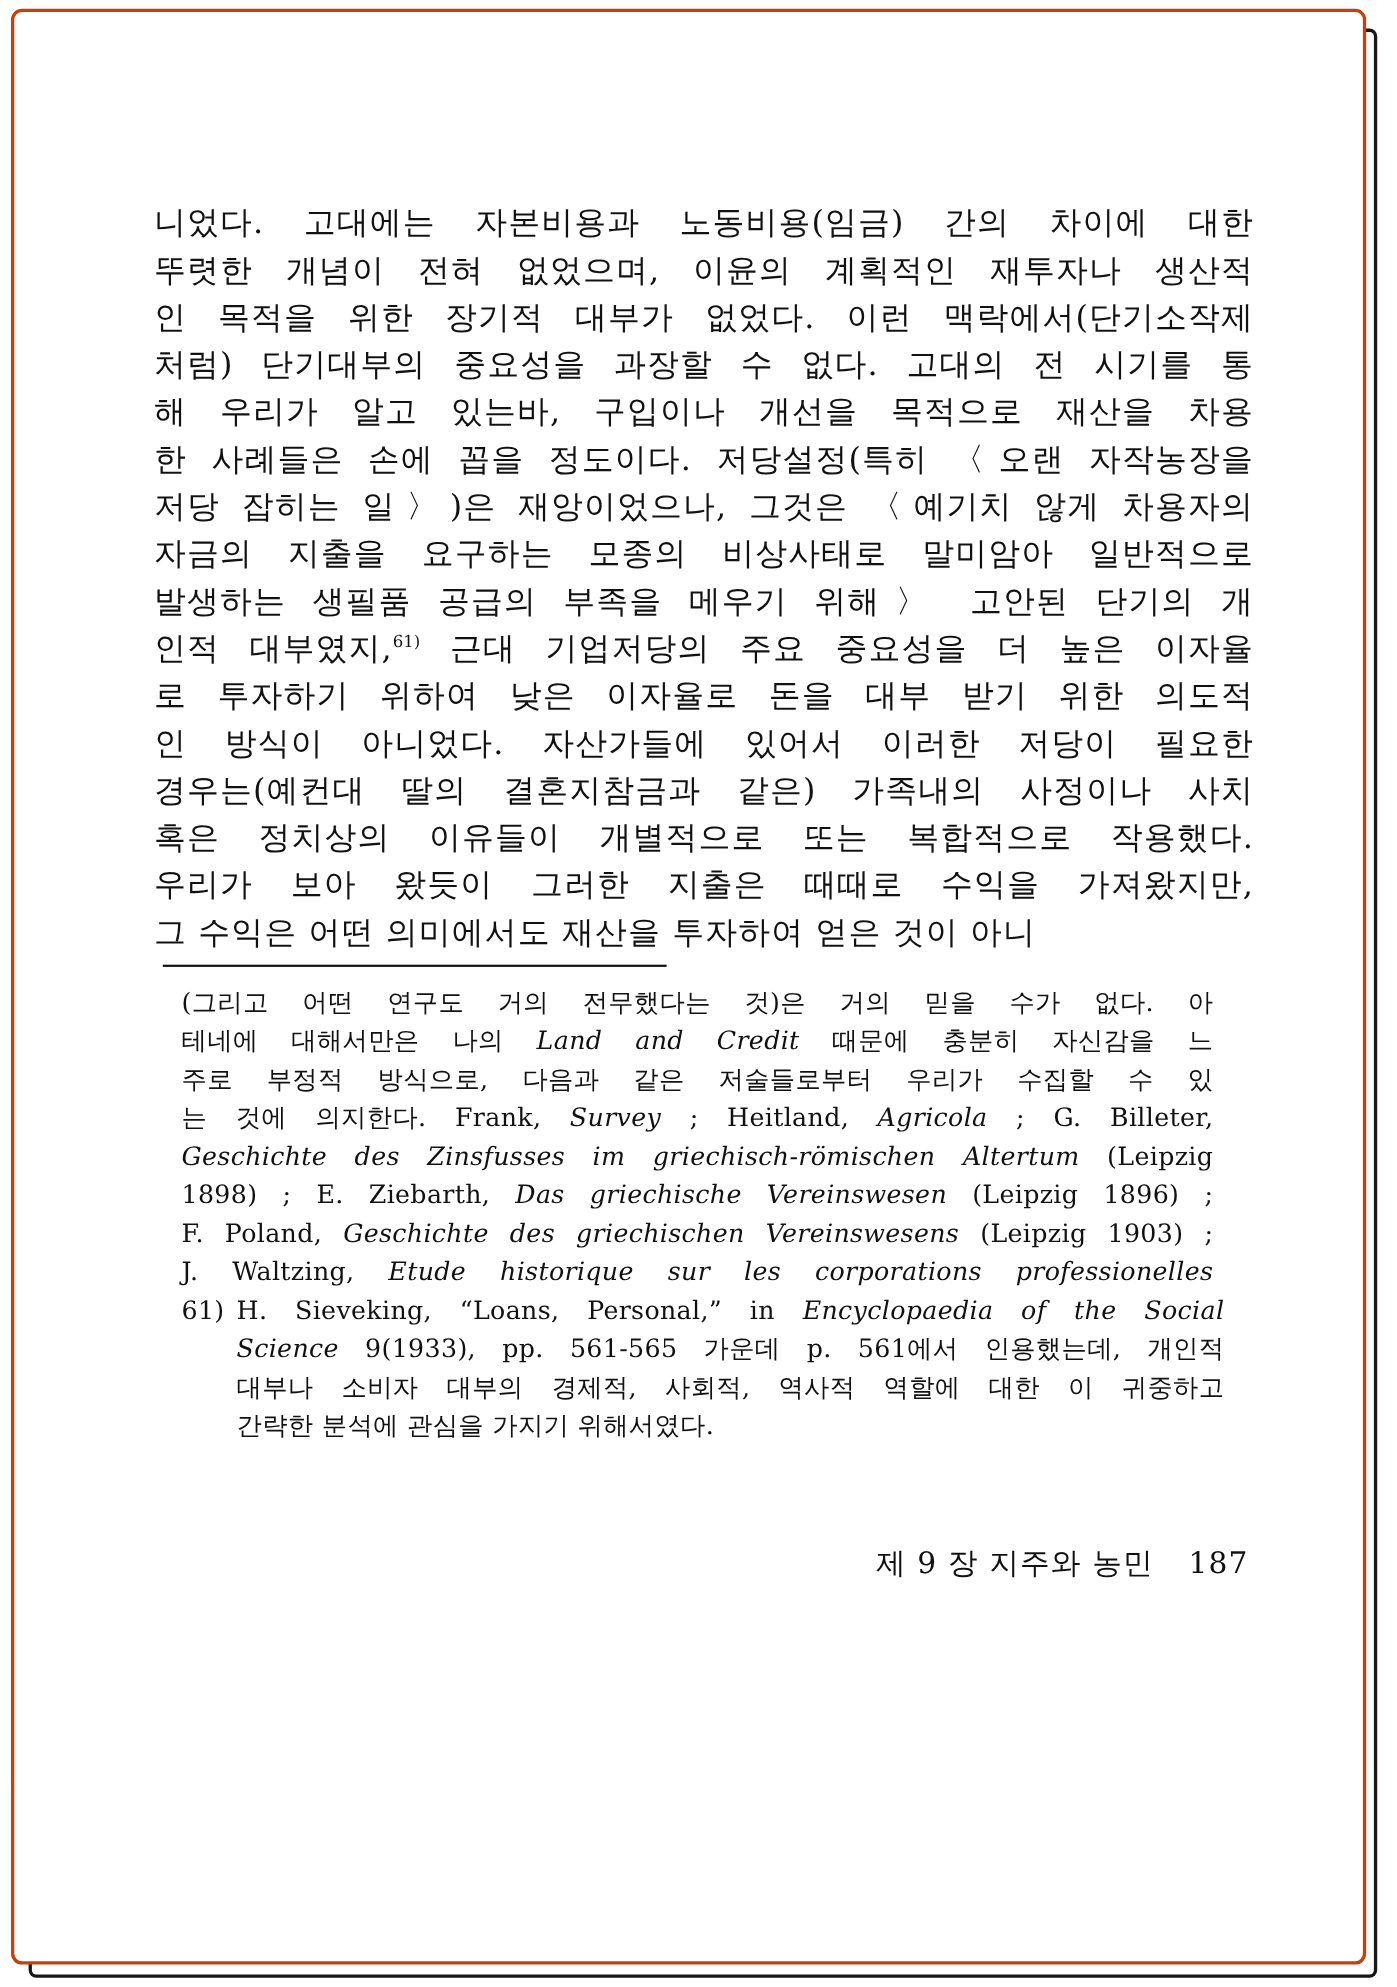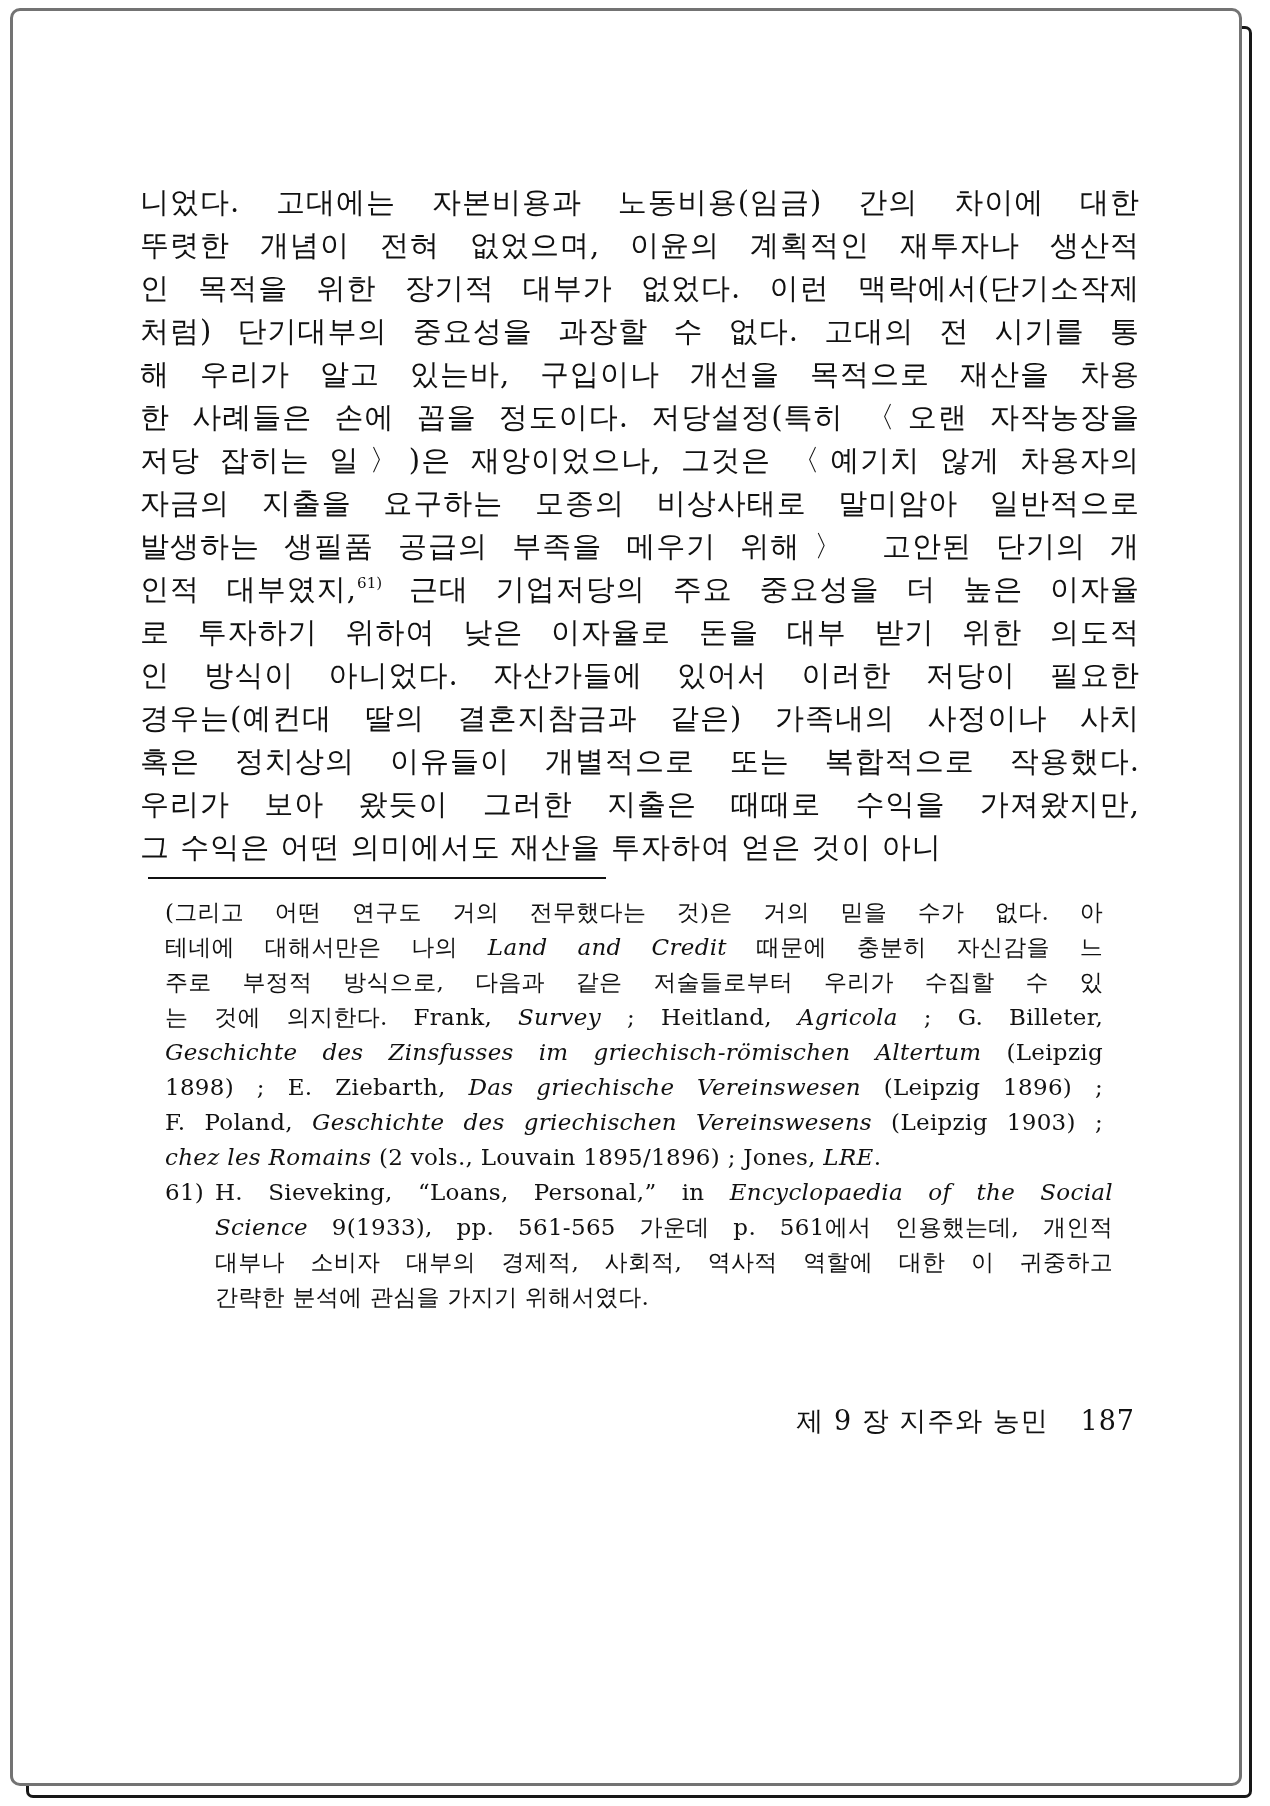--- a/index.html
+++ b/index.html
@@ -16,21 +16,21 @@
     font-family: "DejaVu Serif", "Liberation Serif", serif;
     color: #111;
   }
   .page {
     position: absolute;
     left: 10px;
     top: 8px;
     width: 1226px;
     height: 1772px;
     background: #ffffff;
-    border: 3px solid #737373;
+    border: 3px solid #c2410c;
     border-radius: 10px;
     box-shadow: 13px 15px 0 -6px #ffffff, 13px 15px 0 -3px #171717;
   }
   .body-text {
     position: absolute;
     left: 127px;
     top: 170px;
     width: 1000px;
     font-size: 29px;
     line-height: 43px;
@@ -124,21 +124,21 @@
 
     <div class="footnotes">
       <div class="fn-cont">
           <div class="tline"><span>(그리고 어떤 연구도 거의 전무했다는 것)은 거의 믿을 수가 없다. 아</span></div>
           <div class="tline"><span>테네에 대해서만은 나의 </span><span class="it">Land and Credit</span><span> 때문에 충분히 자신감을 느</span></div>
           <div class="tline"><span>주로 부정적 방식으로, 다음과 같은 저술들로부터 우리가 수집할 수 있</span></div>
           <div class="tline"><span>는 것에 의지한다. Frank, </span><span class="it">Survey</span><span> ; Heitland, </span><span class="it">Agricola</span><span> ; G. Billeter,</span></div>
           <div class="tline"><span class="it">Geschichte des Zinsfusses im griechisch-römischen Altertum</span><span> (Leipzig</span></div>
           <div class="tline"><span>1898) ; E. Ziebarth, </span><span class="it">Das griechische Vereinswesen</span><span> (Leipzig 1896) ;</span></div>
           <div class="tline"><span>F. Poland, </span><span class="it">Geschichte des griechischen Vereinswesens</span><span> (Leipzig 1903) ;</span></div>
-          <div class="tline end"><span class="it">chez les Romains</span><span> (2 vols., Louvain 1895/1896) ; Jones, </span><span class="it">LRE</span><span>.</span></div>
+          <div class="tline"><span>J. Waltzing, </span><span class="it">Etude historique sur les corporations professionelles</span></div>
         </div>
       <div class="note61">
         <span class="fn-num">61)</span>
         <div>
             <div class="tline"><span>H. Sieveking, “Loans, Personal,” in </span><span class="it">Encyclopaedia of the Social</span></div>
             <div class="tline"><span class="it">Science</span><span> 9(1933), pp. 561-565 가운데 p. 561에서 인용했는데, 개인적</span></div>
             <div class="tline"><span>대부나 소비자 대부의 경제적, 사회적, 역사적 역할에 대한 이 귀중하고</span></div>
             <div class="tline end"><span>간략한 분석에 관심을 가지기 위해서였다.</span></div>
           </div>
       </div>

